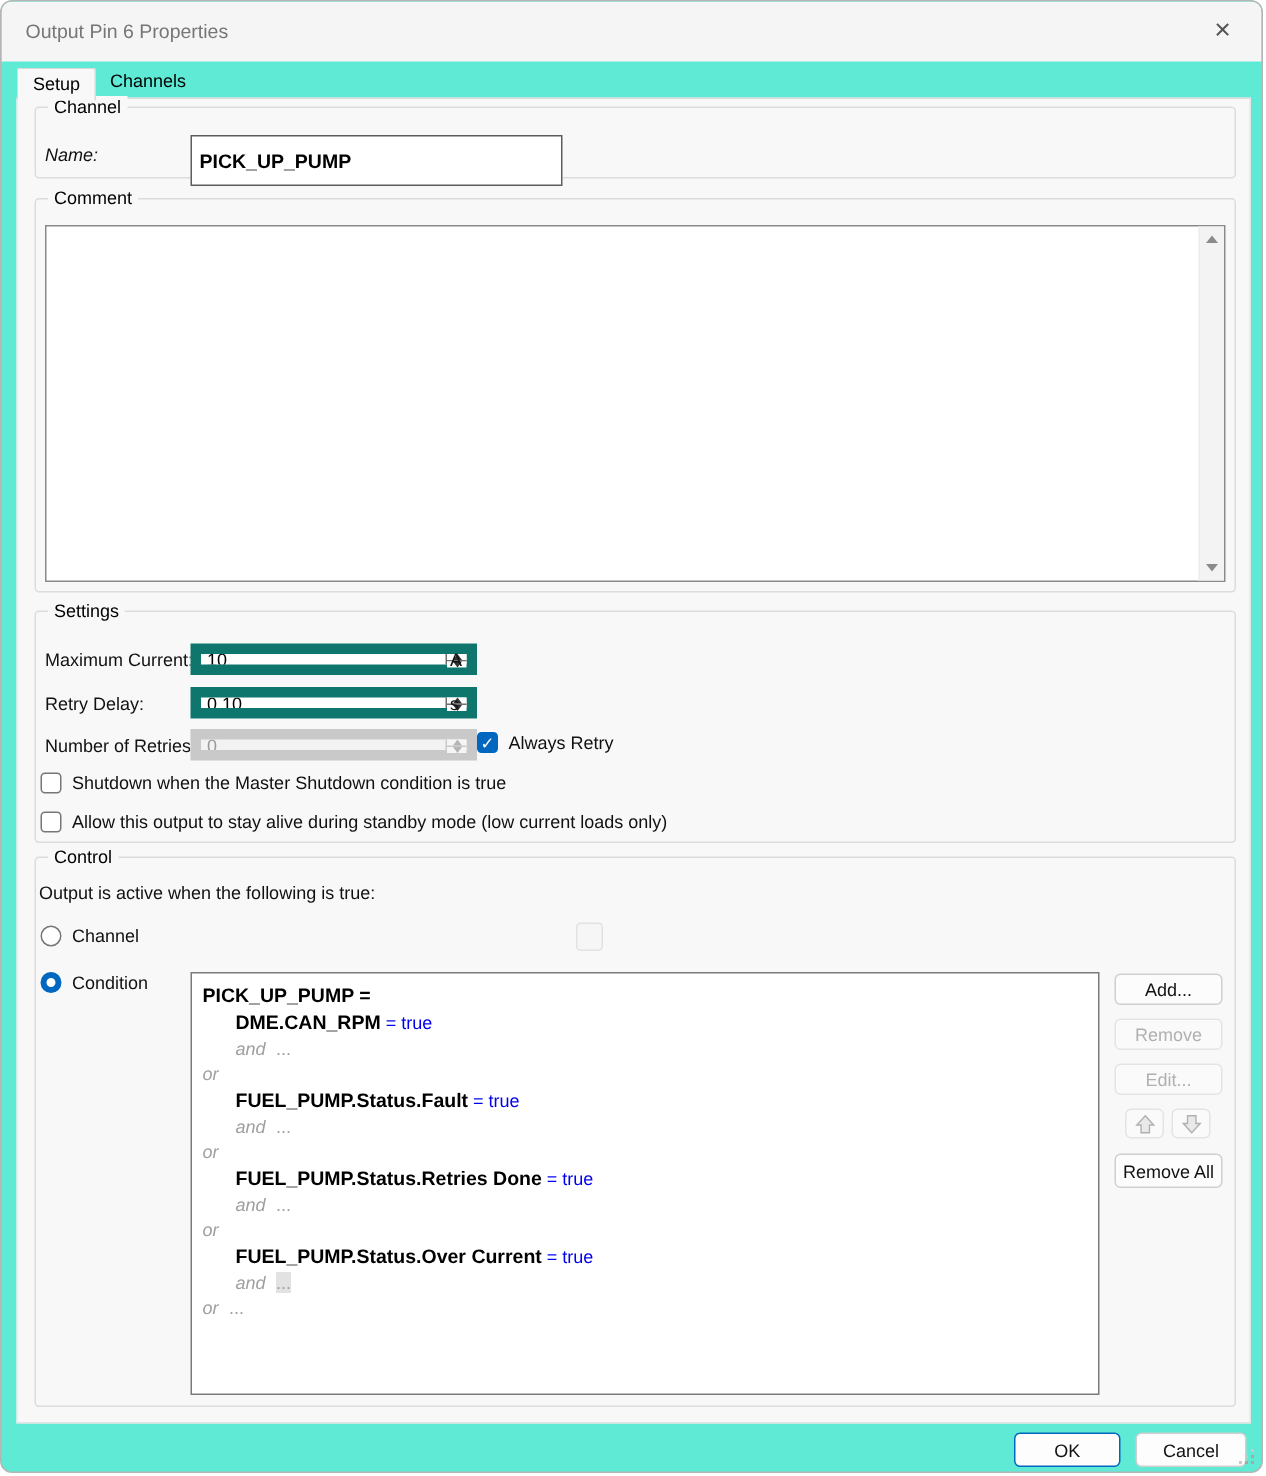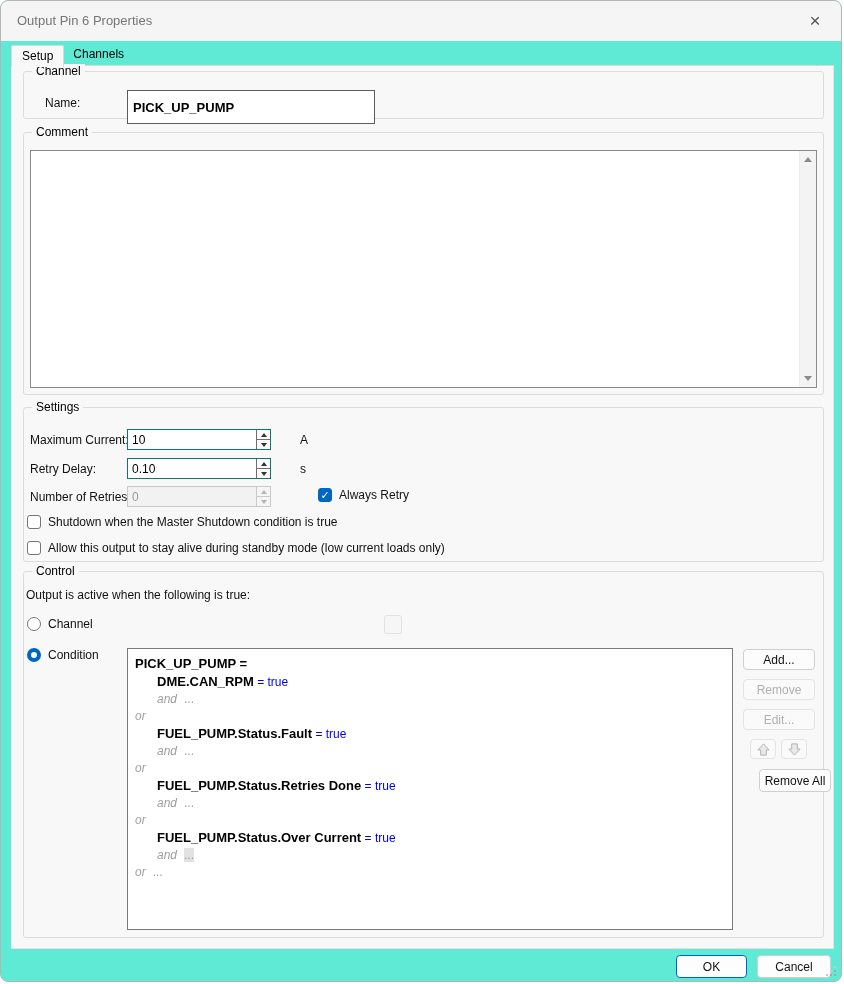--- a/index.html
+++ b/index.html
@@ -26,41 +26,41 @@
     background:#f8f8f8;border-top:1px solid #d9d9d9;border-left:1px solid #ececec;
     border-right:1px solid #e4e4e4;border-bottom:1px solid #e2e2e2;}
   
   .group{position:absolute;border:1px solid #dcdcdc;border-radius:3px;}
   .glabel{position:absolute;top:-8px;left:8px;background:#f8f8f8;padding:0 4px;color:#000;}
   .g-channel{left:22px;top:70px;width:801px;height:48px;}
   .g-comment{left:22px;top:131px;width:801px;height:263px;}
   .g-settings{left:22px;top:406px;width:801px;height:155px;}
   .g-control{left:22px;top:570px;width:801px;height:367px;}
   
-  .lbl-name{position:absolute;left:21px;top:24px;}
+  .lbl-name{position:absolute;left:6px;top:24px;font-style:italic;}
   .input-name{position:absolute;left:103px;top:18px;width:248px;height:22px;
     border:1px solid #5c5c5c;background:#fff;font-family:inherit;
     font-weight:bold;font-size:13px;padding:16px 5px;outline:none;color:#000;}
   
   .comment-box{position:absolute;left:6px;top:17px;width:787px;height:238px;
     background:#fff;border:1px solid #8a8a8a;}
   .vscroll{position:absolute;right:0;top:0;bottom:0;width:17px;background:#f3f3f3;
     border-left:1px solid #ededed;}
   .sb-btn{position:absolute;left:0;width:16px;height:17px;display:flex;
     align-items:center;justify-content:center;}
   .sb-up{top:0;} .sb-down{bottom:0;}
   .tri-up{width:0;height:0;border-left:4px solid transparent;border-right:4px solid transparent;border-bottom:5px solid #8b8b8b;}
   .tri-down{width:0;height:0;border-left:4px solid transparent;border-right:4px solid transparent;border-top:5px solid #8b8b8b;}
   
   .srow{position:absolute;left:6px;right:6px;height:21px;}
   .srow-0{top:21px}.srow-1{top:50px}.srow-2{top:78px}
   .flabel{position:absolute;left:0;top:4px;}
   .funit{position:absolute;left:270px;top:4px;}
-  .spin{position:absolute;left:97px;top:0;width:144px;height:21px;display:flex;
-    border:1px solid #0f766e;background:#fff;}
+  .spin{position:absolute;left:97px;top:0;width:191px;height:21px;display:flex;
+    border:7px solid #0f766e;background:#fff;}
   .spin input{flex:1;min-width:0;border:none;outline:none;background:transparent;
     font-family:inherit;font-size:12px;padding:0 4px;color:#000;}
   .sp{width:14px;border-left:1px solid #6e6e6e;display:flex;flex-direction:column;}
   .spbtn{flex:1;display:flex;align-items:center;justify-content:center;background:#fdfdfd;}
   .spbtn:first-child{border-bottom:1px solid #6e6e6e;}
   .tu{width:0;height:0;border-left:3px solid transparent;border-right:3px solid transparent;border-bottom:4px solid #333;}
   .td{width:0;height:0;border-left:3px solid transparent;border-right:3px solid transparent;border-top:4px solid #333;}
   .spin.disabled{border-color:#c9c9c9;background:#f2f2f2;}
   .spin.disabled input{color:#9a9a9a;}
   .spin.disabled .sp{border-left-color:#c9c9c9;}
@@ -99,21 +99,21 @@
   .ell.sel{background:#e2e2e2;}
   
   .sbtn{position:absolute;left:719px;width:72px;height:21px;border:1px solid #cfcfcf;
     border-radius:4px;background:#fcfcfc;font-family:inherit;font-size:12px;color:#111;
     display:flex;align-items:center;justify-content:center;}
   .sbtn.disabled{color:#b0b0b0;border-color:#e4e4e4;background:#fafafa;}
   .sb-0{top:77px}.sb-1{top:107px}.sb-2{top:137px}
   .arrow-btn{position:absolute;width:26px;height:20px;top:167px;border:1px solid #e4e4e4;
     border-radius:4px;background:#fafafa;display:flex;align-items:center;justify-content:center;}
   .ab-up{left:726px;} .ab-down{left:757px;}
-  .btn-removeall{top:197px;height:23px;margin-left:16px;}
+  .btn-removeall{top:197px;height:23px;}
   
   .btn{position:absolute;top:954px;height:23px;border-radius:4px;background:#fdfdfd;
     font-family:inherit;font-size:12px;color:#111;display:flex;align-items:center;justify-content:center;}
   .btn-ok{left:675px;width:71px;border:1px solid #0067c0;}
   .btn-cancel{left:756px;width:74px;border:1px solid #cfcfcf;}
   .grip{position:absolute;right:5px;bottom:5px;width:12px;height:12px;}
   .grip i{position:absolute;right:0;bottom:0;width:2px;height:2px;background:#a8a8a8;
     box-shadow:-4px 0 #a8a8a8,0 -4px #a8a8a8,-8px 0 #c9c9c9,0 -8px #c9c9c9,-4px -4px #c9c9c9;}
 </style>
 </head>

